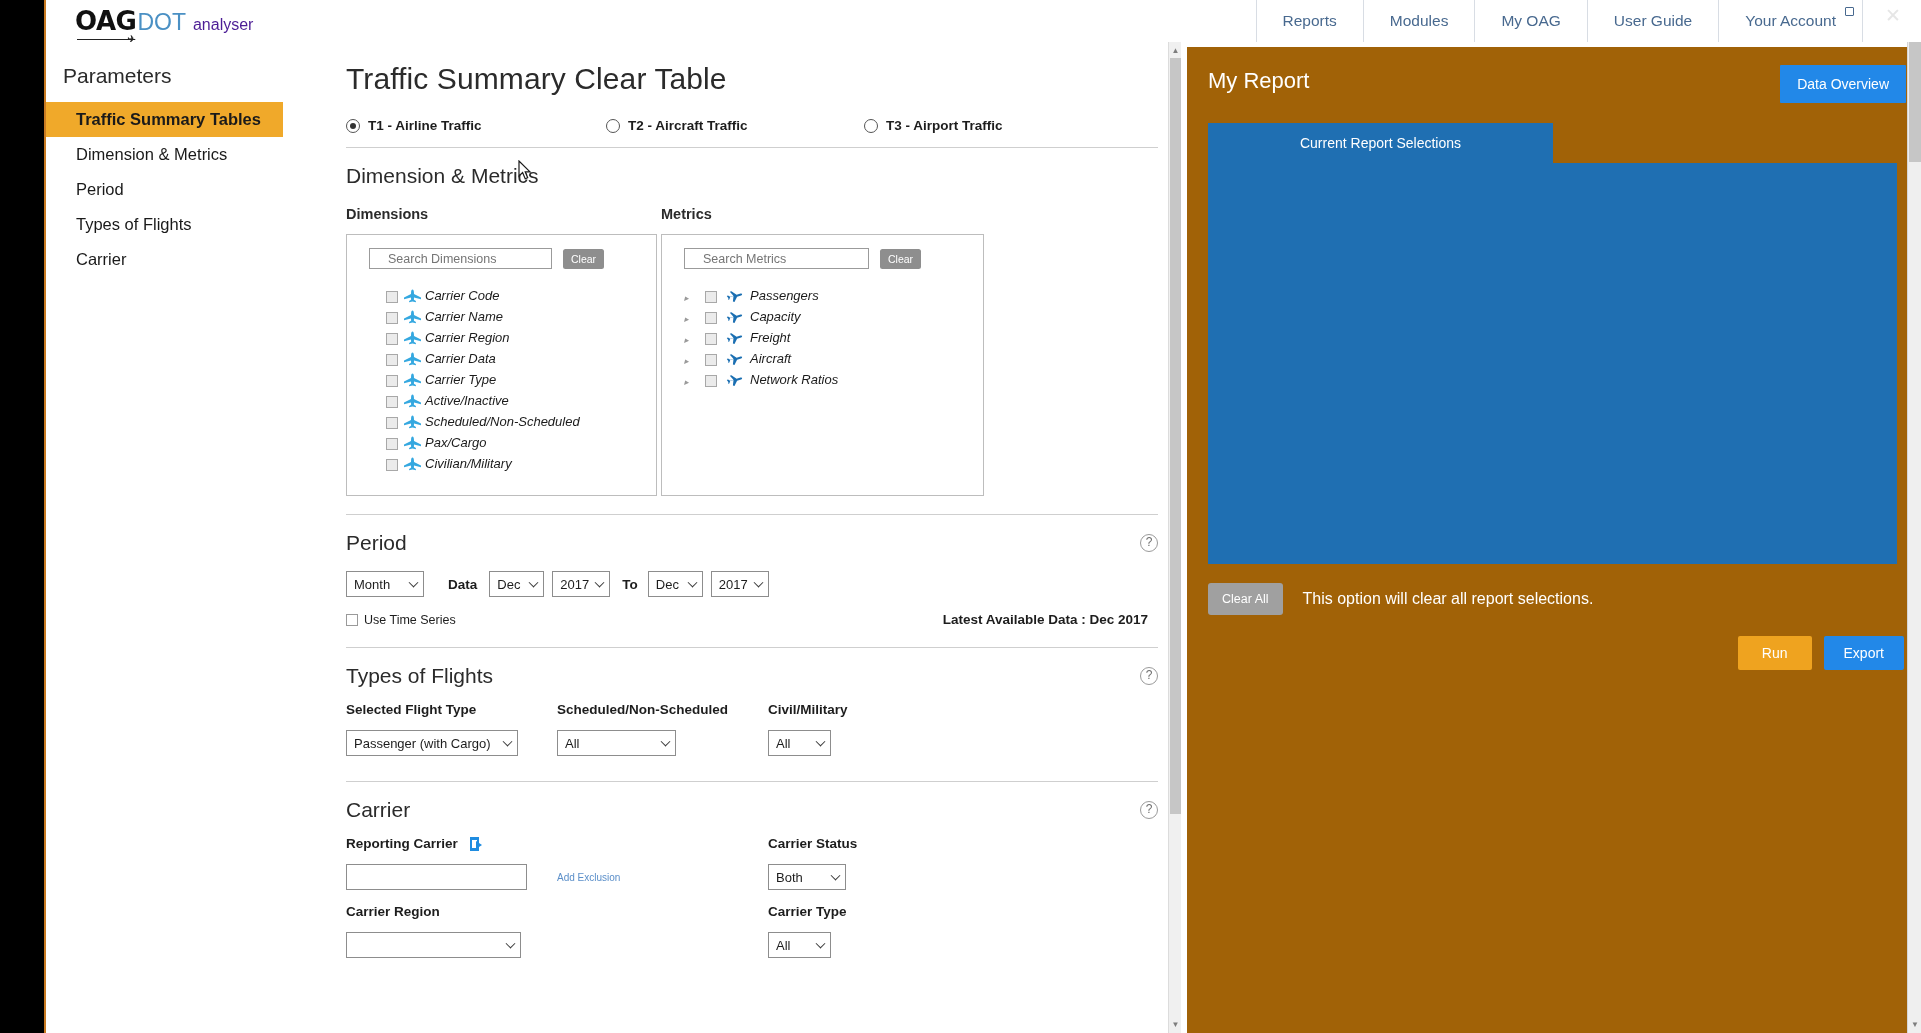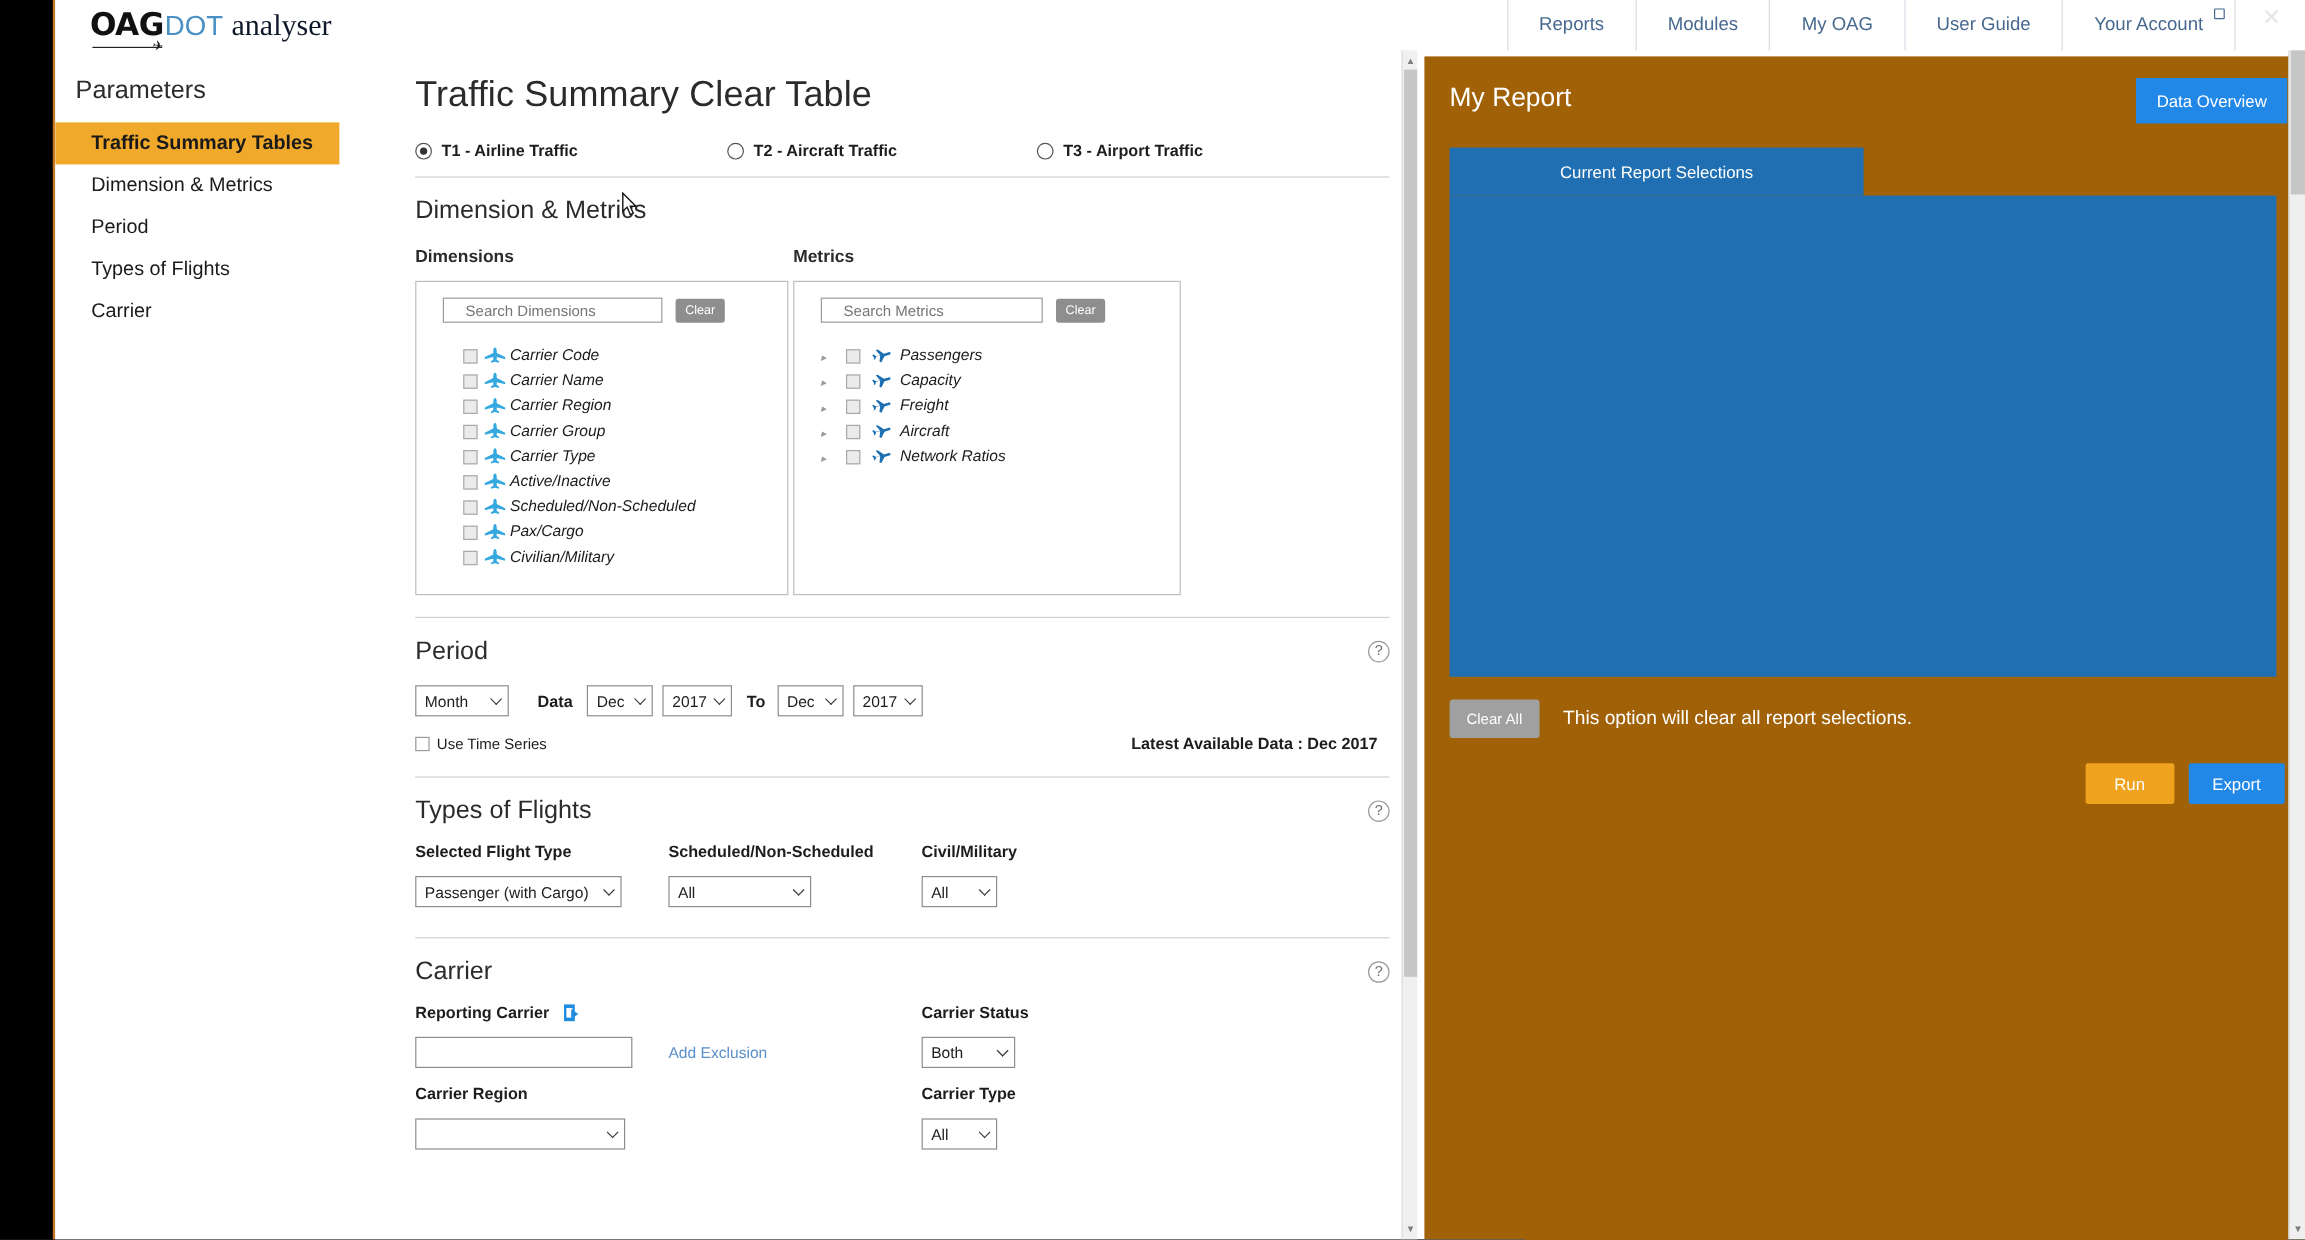--- a/index.html
+++ b/index.html
@@ -61,21 +61,21 @@
   }
   .logo-plane {
     position: absolute; left: 52px; bottom: -9px;
     font-size: 11px; color: #222; line-height: 1;
     transform: rotate(8deg);
   }
   .logo-dot {
     font-size: 23px; color: #4a90c4; font-weight: 400; margin-left: 1px;
   }
   .logo-analyser {
-    font-size: 25px; color: #0f172a; font-weight: 400; margin-left: 7px; font-family: Liberation Serif, serif;
+    font-size: 16px; color: #4c1d95; font-weight: 400; margin-left: 7px;
   }
 
   .nav {
     position: absolute; right: 58px; top: 0; height: 42px;
     display: flex; align-items: stretch;
   }
   .nav-item {
     display: flex; align-items: center; justify-content: center;
     padding: 0 26px;
     font-size: 15.5px;
@@ -266,21 +266,21 @@
   .col-a { width: 211px; }
   .col-b { width: 211px; }
   .col-c { width: 200px; }
   .fld-label { font-size: 13.5px; font-weight: 700; color: #1d1d1d; margin-bottom: 11px; display:flex; align-items:center; }
 
   .txt-input {
     height: 26px; border: 1px solid #8d8d8d; background: #fff;
     width: 181px; font-size: 13px; padding: 0 6px; outline: none;
     font-family: "Liberation Sans", sans-serif;
   }
-  .link { font-size: 13px; color: #5b8fc9; cursor: pointer; margin-left: 12px; }
+  .link { font-size: 10px; color: #5b8fc9; cursor: pointer; margin-left: 12px; }
 
   .export-icon {
     margin-left: 12px; width: 15px; height: 14px;
     position: relative; flex: none; cursor: pointer;
   }
   .export-icon .box {
     position: absolute; left: 0; top: 0; width: 9px; height: 14px;
     background: #1f8ce0;
   }
   .export-icon .box::after {
@@ -511,21 +511,21 @@
                 <span>Carrier Region</span>
               </div>
 
               <div class="tree-row">
                 <span class="cb"></span>
                 <span class="plane-v">
                   <svg width="19" height="14" viewBox="0 0 19 14">
                       <path d="M9.5 0.6c-.9 0-1.3 1.1-1.4 2.4L8 5.1 1 8.6v1.7l7-1.7.1 2.1-2 1.4v1.2l3.4-.9 3.4.9v-1.2l-2-1.4.1-2.1 7 1.7V8.6l-7-3.5-.1-2.1C10.8 1.7 10.4.6 9.5.6z" fill="#35a8e0"></path>
                     </svg>
                 </span>
-                <span>Carrier Group</span>
+                <span>Carrier Data</span>
               </div>
 
               <div class="tree-row">
                 <span class="cb"></span>
                 <span class="plane-v">
                   <svg width="19" height="14" viewBox="0 0 19 14">
                       <path d="M9.5 0.6c-.9 0-1.3 1.1-1.4 2.4L8 5.1 1 8.6v1.7l7-1.7.1 2.1-2 1.4v1.2l3.4-.9 3.4.9v-1.2l-2-1.4.1-2.1 7 1.7V8.6l-7-3.5-.1-2.1C10.8 1.7 10.4.6 9.5.6z" fill="#35a8e0"></path>
                     </svg>
                 </span>
                 <span>Carrier Type</span>

